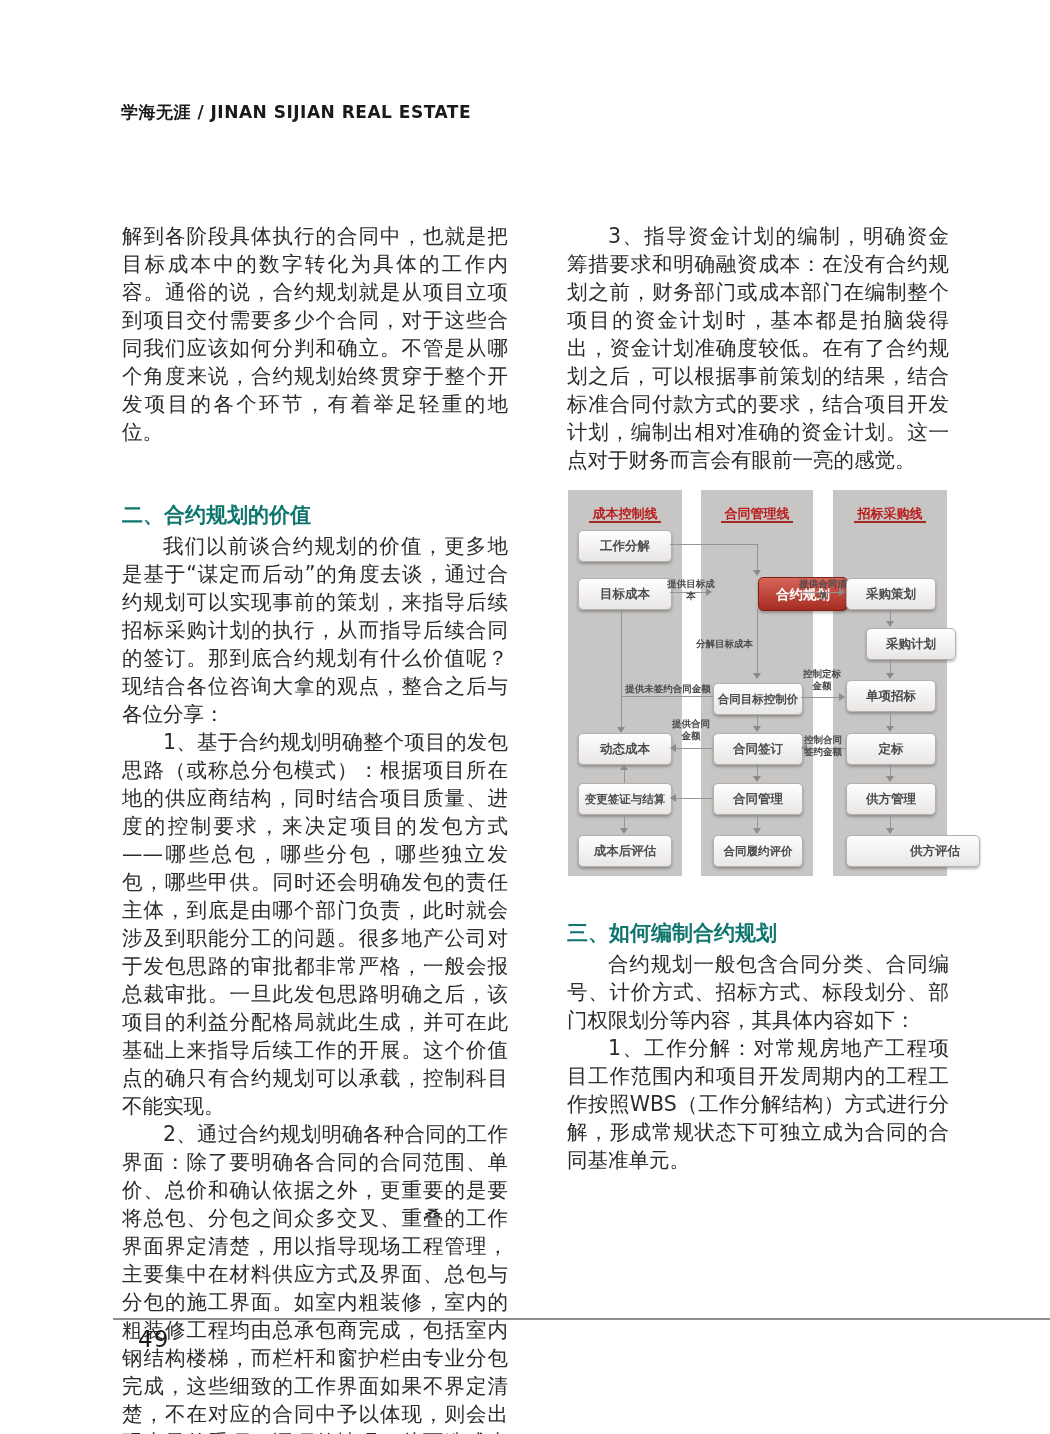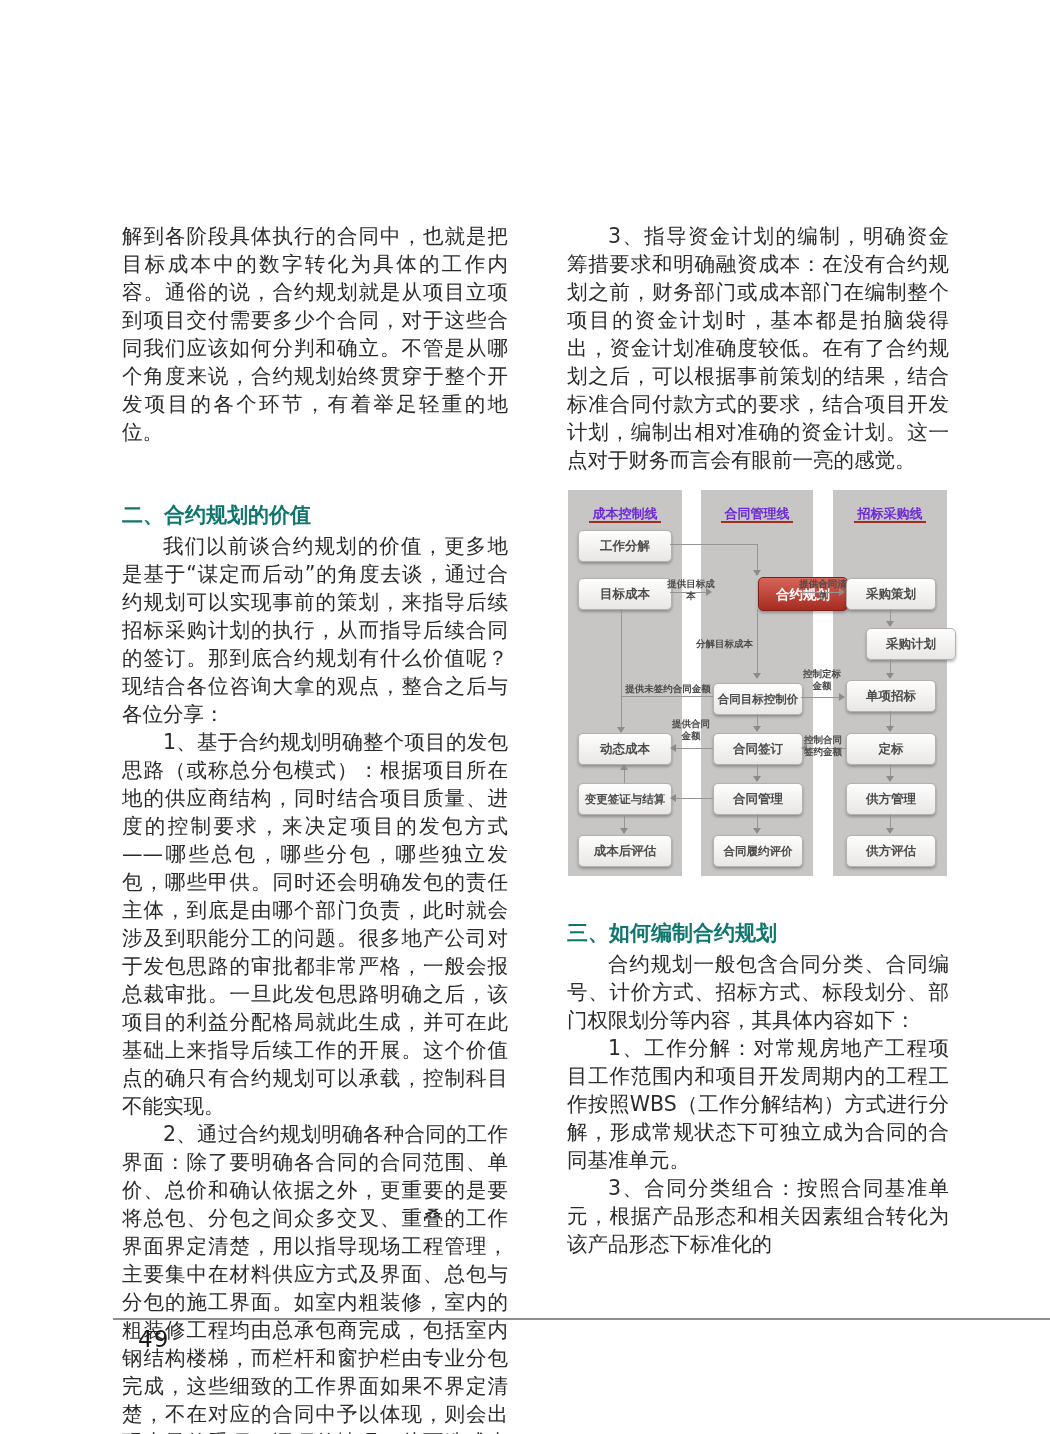--- a/index.html
+++ b/index.html
@@ -13,21 +13,21 @@
   .col p{margin:0;text-indent:2em;}
   .col p.noindent{text-indent:0;}
   h3.sec{margin:0;font-size:21px;line-height:30px;font-weight:bold;color:#0f766e;text-align:left;}
   .col-left h3.sec{margin-top:54px;margin-bottom:2px;}
   .col-right h3.sec{margin-top:42px;margin-bottom:2px;}
 
   
   .diagram{position:relative;width:382px;height:386px;margin-top:16px;}
   .panel{position:absolute;top:0;height:386px;background:#c8c6c4;}
   .panel-title{position:absolute;top:10px;width:100%;text-align:center;
-        font-size:13px;font-weight:bold;color:#6d28d9;}
+        font-size:13px;font-weight:bold;color:#b91c1c;}
   .panel-rule{position:absolute;top:31px;height:2px;background:#a32b22;}
   .dbox{position:absolute;height:30px;border:1px solid #b3b0ae;border-radius:5px;
         background:linear-gradient(#fefefe,#e9e7e5);box-shadow:0 2px 3px rgba(0,0,0,0.28);
         display:flex;align-items:center;justify-content:center;
         font-size:12.5px;font-weight:bold;color:#4c4c4c;text-align:center;}
   .dbox.small{font-size:11.5px;}
   .dbox.red{background:linear-gradient(#d8645a,#a52c20);border:1px solid #7e2219;
         color:#ffffff;font-size:13.5px;height:32px;margin-left:45px;}
   .hline,.vline{position:absolute;background:#979593;}
   .hline{height:1px;}
@@ -41,20 +41,21 @@
         text-align:center;text-indent:0;}
 
   .footer-rule{position:absolute;left:113px;top:1318px;width:937px;height:2px;background:#8f8f8f;}
   .page-num{position:absolute;left:138px;top:1326px;font-size:23px;color:#1a1a1a;letter-spacing:1px;}
 </style>
 </head>
 <body>
 
 <div class="page">
 
+  <div class="masthead">学海无涯 / JINAN SIJIAN REAL ESTATE</div>
 
   <div class="col col-left">
     <p class="noindent">解到各阶段具体执行的合同中，也就是把目标成本中的数字转化为具体的工作内容。通俗的说，合约规划就是从项目立项到项目交付需要多少个合同，对于这些合同我们应该如何分判和确立。不管是从哪个角度来说，合约规划始终贯穿于整个开发项目的各个环节，有着举足轻重的地位。</p>
     <h3 class="sec">二、合约规划的价值</h3>
     <p>我们以前谈合约规划的价值，更多地是基于“谋定而后动”的角度去谈，通过合约规划可以实现事前的策划，来指导后续招标采购计划的执行，从而指导后续合同的签订。那到底合约规划有什么价值呢？现结合各位咨询大拿的观点，整合之后与各位分享：</p>
     <p>1、基于合约规划明确整个项目的发包思路（或称总分包模式）：根据项目所在地的供应商结构，同时结合项目质量、进度的控制要求，来决定项目的发包方式——哪些总包，哪些分包，哪些独立发包，哪些甲供。同时还会明确发包的责任主体，到底是由哪个部门负责，此时就会涉及到职能分工的问题。很多地产公司对于发包思路的审批都非常严格，一般会报总裁审批。一旦此发包思路明确之后，该项目的利益分配格局就此生成，并可在此基础上来指导后续工作的开展。这个价值点的确只有合约规划可以承载，控制科目不能实现。</p>
     <p>2、通过合约规划明确各种合同的工作界面：除了要明确各合同的合同范围、单价、总价和确认依据之外，更重要的是要将总包、分包之间众多交叉、重叠的工作界面界定清楚，用以指导现场工程管理，主要集中在材料供应方式及界面、总包与分包的施工界面。如室内粗装修，室内的粗装修工程均由总承包商完成，包括室内钢结构楼梯，而栏杆和窗护栏由专业分包完成，这些细致的工作界面如果不界定清楚，不在对应的合同中予以体现，则会出现大量的重项、漏项的情况，从而造成大量的无效成本。而我们的合约规划主要是厘清整体划分思路，具体的控制细节还是要在合同本身中进行约定。</p>
   </div>
 
   <div class="col col-right">
@@ -85,21 +86,21 @@
       <div class="dbox small" style="left:146px;top:193px;width:88px;">合同目标控制价</div>
       <div class="dbox" style="left:146px;top:243px;width:88px;">合同签订</div>
       <div class="dbox" style="left:146px;top:293px;width:88px;">合同管理</div>
       <div class="dbox small" style="left:146px;top:345px;width:88px;">合同履约评价</div>
 
       <div class="dbox" style="left:279px;top:88px;width:88px;">采购策划</div>
       <div class="dbox" style="left:279px;top:138px;width:88px;margin-left:20px;">采购计划</div>
       <div class="dbox" style="left:279px;top:190px;width:88px;">单项招标</div>
       <div class="dbox" style="left:279px;top:243px;width:88px;">定标</div>
       <div class="dbox" style="left:279px;top:293px;width:88px;">供方管理</div>
-      <div class="dbox" style="left:279px;top:345px;width:88px;">供方评估</div>
+      <div class="dbox" style="left:279px;top:345px;width:88px;padding-left:44px;">供方评估</div>
 
       <div class="hline" style="left:103px;top:54px;width:88px;"></div>
       <div class="vline" style="left:190px;top:54px;height:26px;"></div>
       <div class="arr d" style="left:186px;top:80px;"></div>
 
       <div class="hline" style="left:103px;top:102px;width:36px;"></div>
       <div class="arr r" style="left:139px;top:98px;"></div>
       <div class="dlabel" style="left:96px;top:88px;width:56px;">提供目标成本</div>
 
       <div class="hline" style="left:234px;top:102px;width:38px;"></div>
@@ -151,19 +152,18 @@
       <div class="vline" style="left:57px;top:279px;height:14px;"></div>
       <div class="arr u" style="left:53px;top:274px;"></div>
 
       <div class="vline" style="left:57px;top:325px;height:13px;"></div>
       <div class="arr d" style="left:53px;top:338px;"></div>
     </div>
 
     <h3 class="sec">三、如何编制合约规划</h3>
     <p>合约规划一般包含合同分类、合同编号、计价方式、招标方式、标段划分、部门权限划分等内容，其具体内容如下：</p>
     <p>1、工作分解：对常规房地产工程项目工作范围内和项目开发周期内的工程工作按照WBS（工作分解结构）方式进行分解，形成常规状态下可独立成为合同的合同基准单元。</p>
-    <p>3、合同分类组合：按照合同基准单元，根据产品形态和相关因素组合转化为该产品形态下标准化的</p>
   </div>
 
   <div class="footer-rule"></div>
   <div class="page-num">49</div>
 
 </div>
 
 </body></html>

